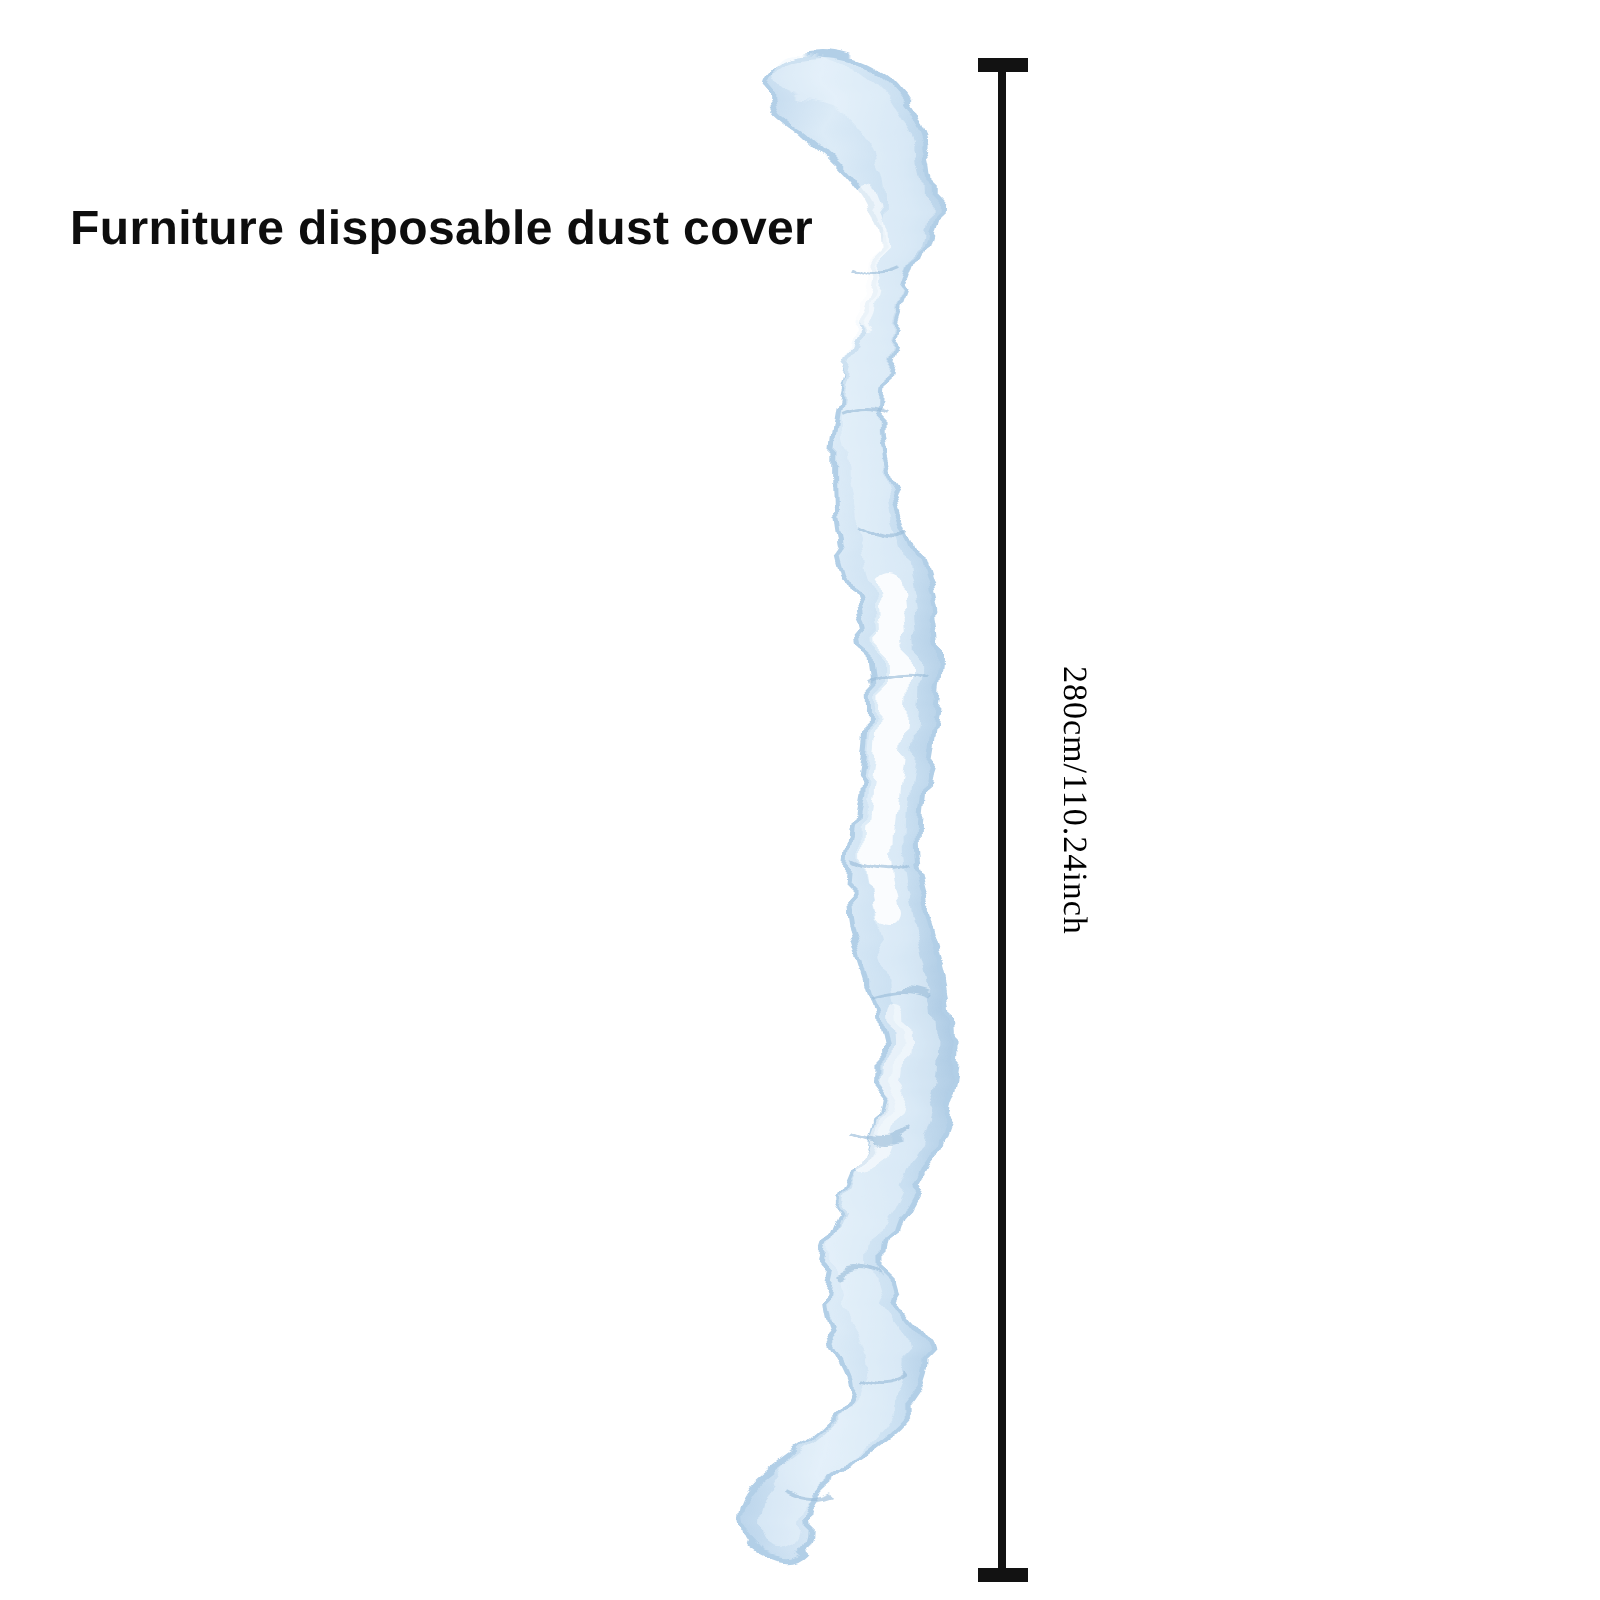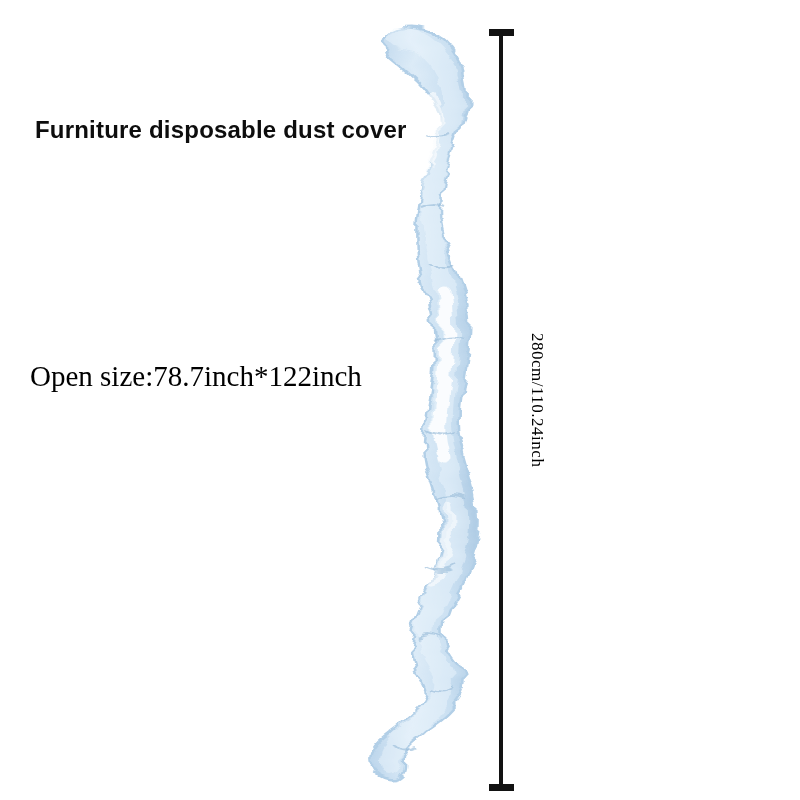--- a/index.html
+++ b/index.html
@@ -8,21 +8,21 @@
     width:800px;height:800px;
     background:#ffffff;
     overflow:hidden;
     font-family:"Liberation Sans", sans-serif;
   }
   .cover-svg{
     position:absolute;left:0;top:0;width:800px;height:800px;
   }
   .title{
     position:absolute;
-    left:35px;top:116px;
+    left:35px;top:101px;
     margin:0;
     font-family:"Liberation Sans", sans-serif;
     font-size:24px;
     font-weight:600;
     color:#0d0d0d;
     letter-spacing:0.2px;
     white-space:nowrap;
   }
   .open-size{
     position:absolute;
@@ -123,20 +123,19 @@
         <path d="M 426 566 q 16 8 28 0"></path>
         <path d="M 416 636 q 14 -6 26 0"></path>
         <path d="M 430 690 q 16 6 26 -2"></path>
         <path d="M 392 742 q 14 8 26 2"></path>
       </g>
     </g>
   </svg>
 
   <h1 class="title">Furniture disposable dust cover</h1>
 
-  <div class="open-size">Open size:78.7inch*122inch</div>
 
   <div class="measure-cap cap-top"></div>
   <div class="measure-line"></div>
   <div class="measure-cap cap-bottom"></div>
   <div class="length-label">280cm/110.24inch</div>
 
 </div>
 
 </body></html>

